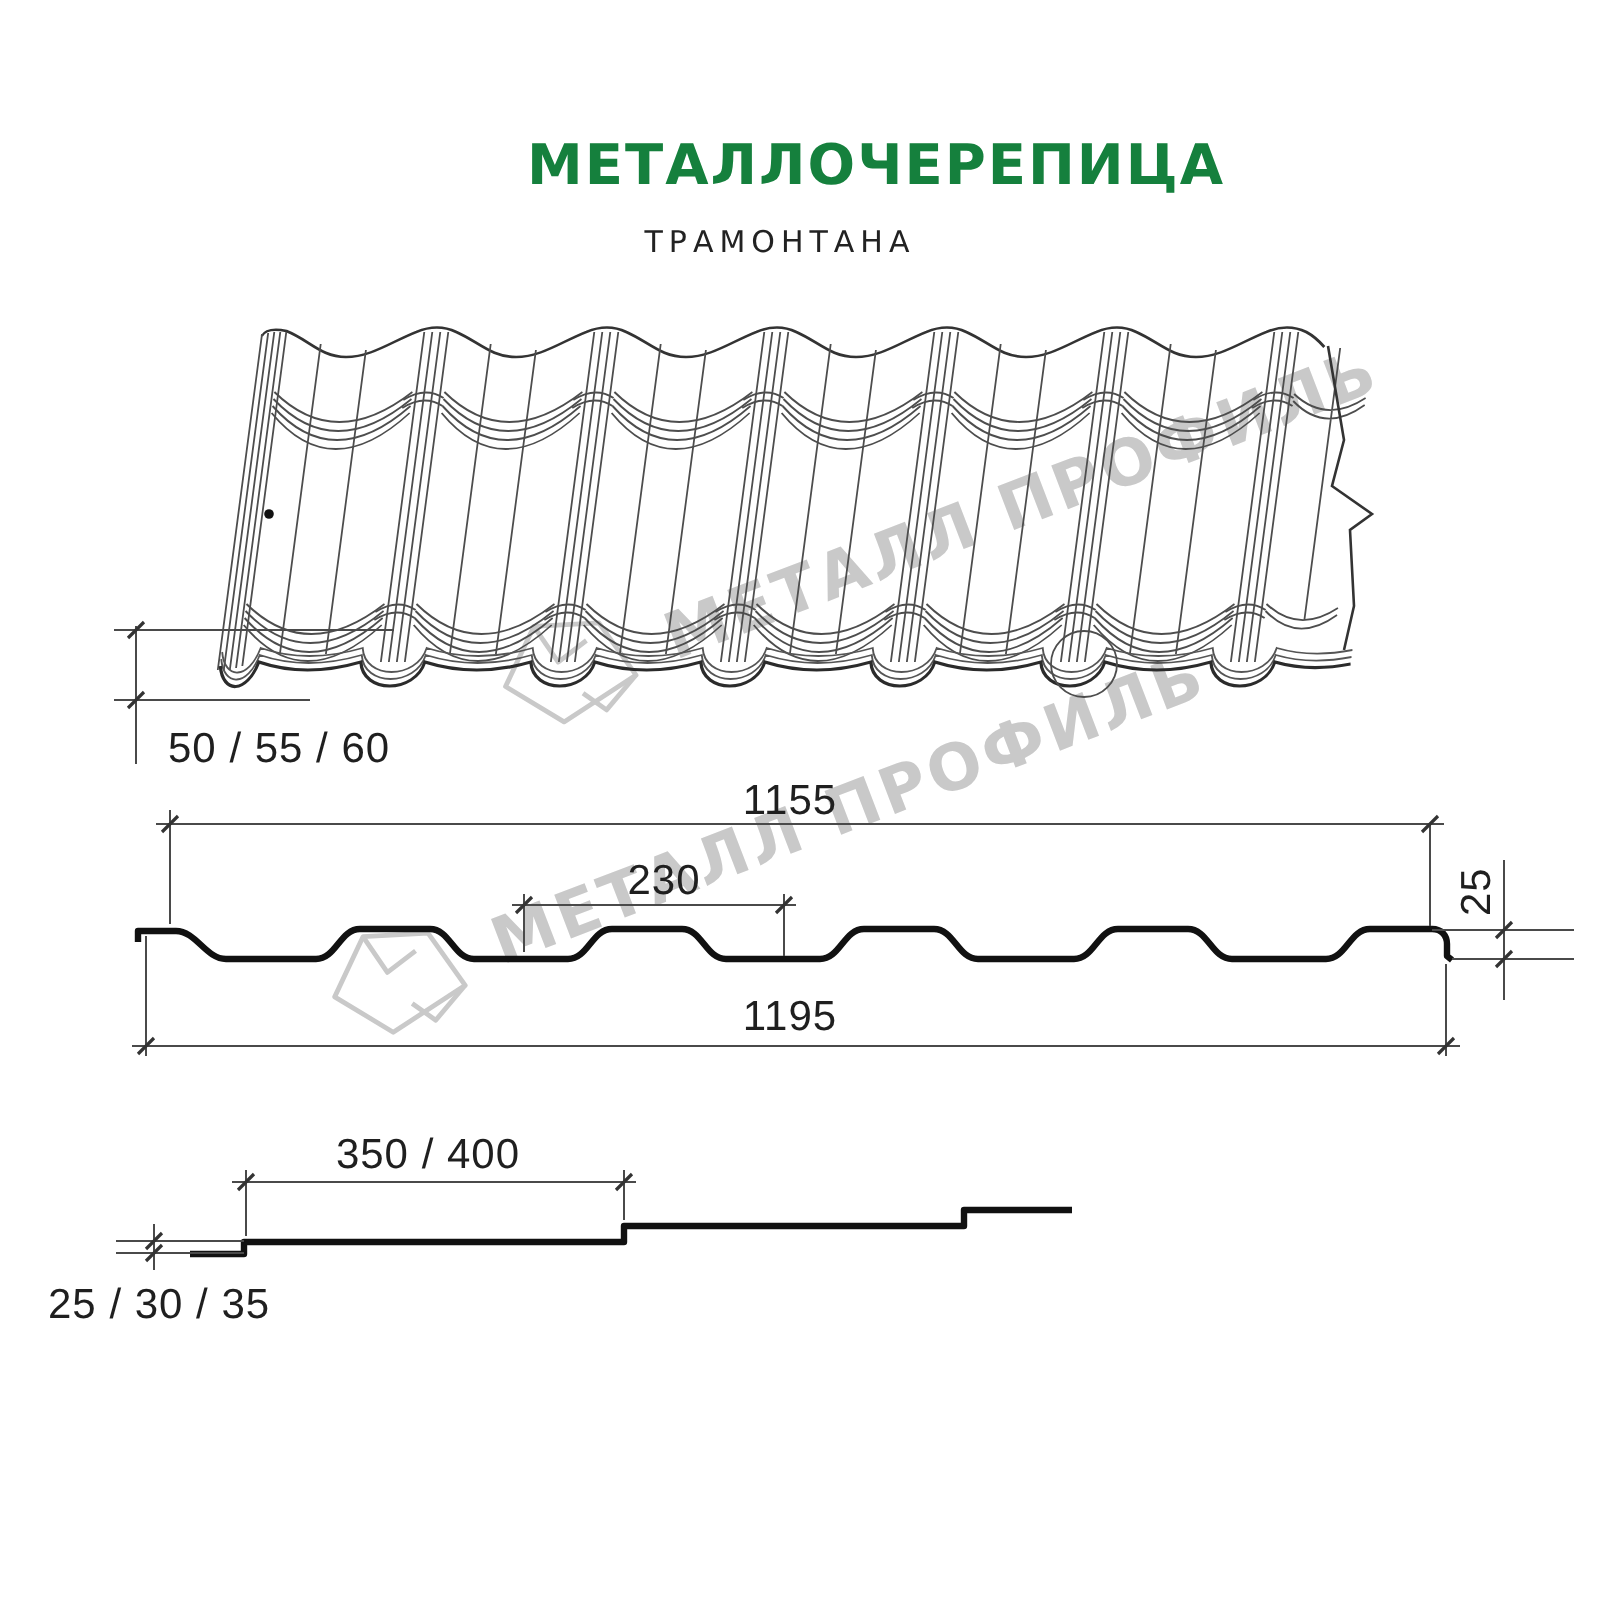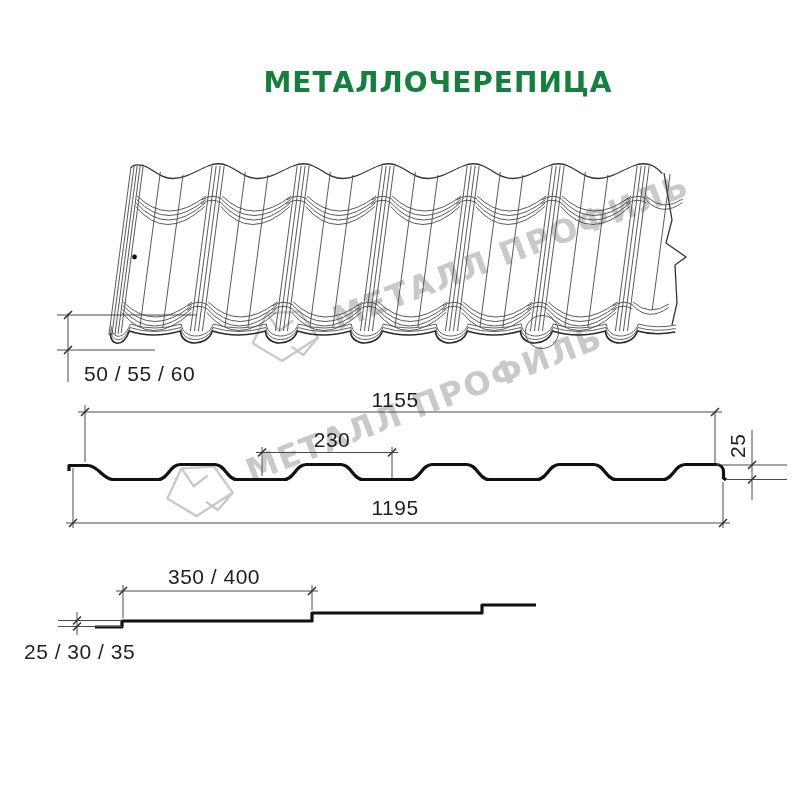--- a/index.html
+++ b/index.html
@@ -23,20 +23,21 @@
   .tick{stroke:#333;stroke-width:1.6;fill:none;}
   .prof{stroke:#111;stroke-width:3.2;fill:none;stroke-linejoin:round;}
   .wm{stroke:#c9c9c9;stroke-width:2.4;fill:none;stroke-linejoin:round;}
 </style>
 </head>
 <body>
 
 <div id="page">
 
   <div class="title">МЕТАЛЛОЧЕРЕПИЦА</div>
+  <div class="subtitle">ТРАМОНТАНА</div>
 
   <svg width="800" height="800" viewBox="0 0 800 800">
 
     <defs>
 
       <g id="mod">
         <path class="thin" d="M141,196 Q175.5,226 210,196 M141,199.5 Q175.5,231.5 210,199.5 M141,203 Q175.5,237 210,203 M141,206.5 Q175.5,242.5 210,206.5"></path>
         <path class="thin" d="M141,302 Q175.5,332 210,302 M141,305.5 Q175.5,337.5 210,305.5 M141,309 Q175.5,343 210,309 M141,312.5 Q175.5,348.5 210,312.5"></path>
         <path class="thin" d="M161,172 V327 M184,175 V327"></path>
         <path class="thin" d="M212,166 V331 M216,166 V331 M220,166 V331 M224,166 V331"></path>

